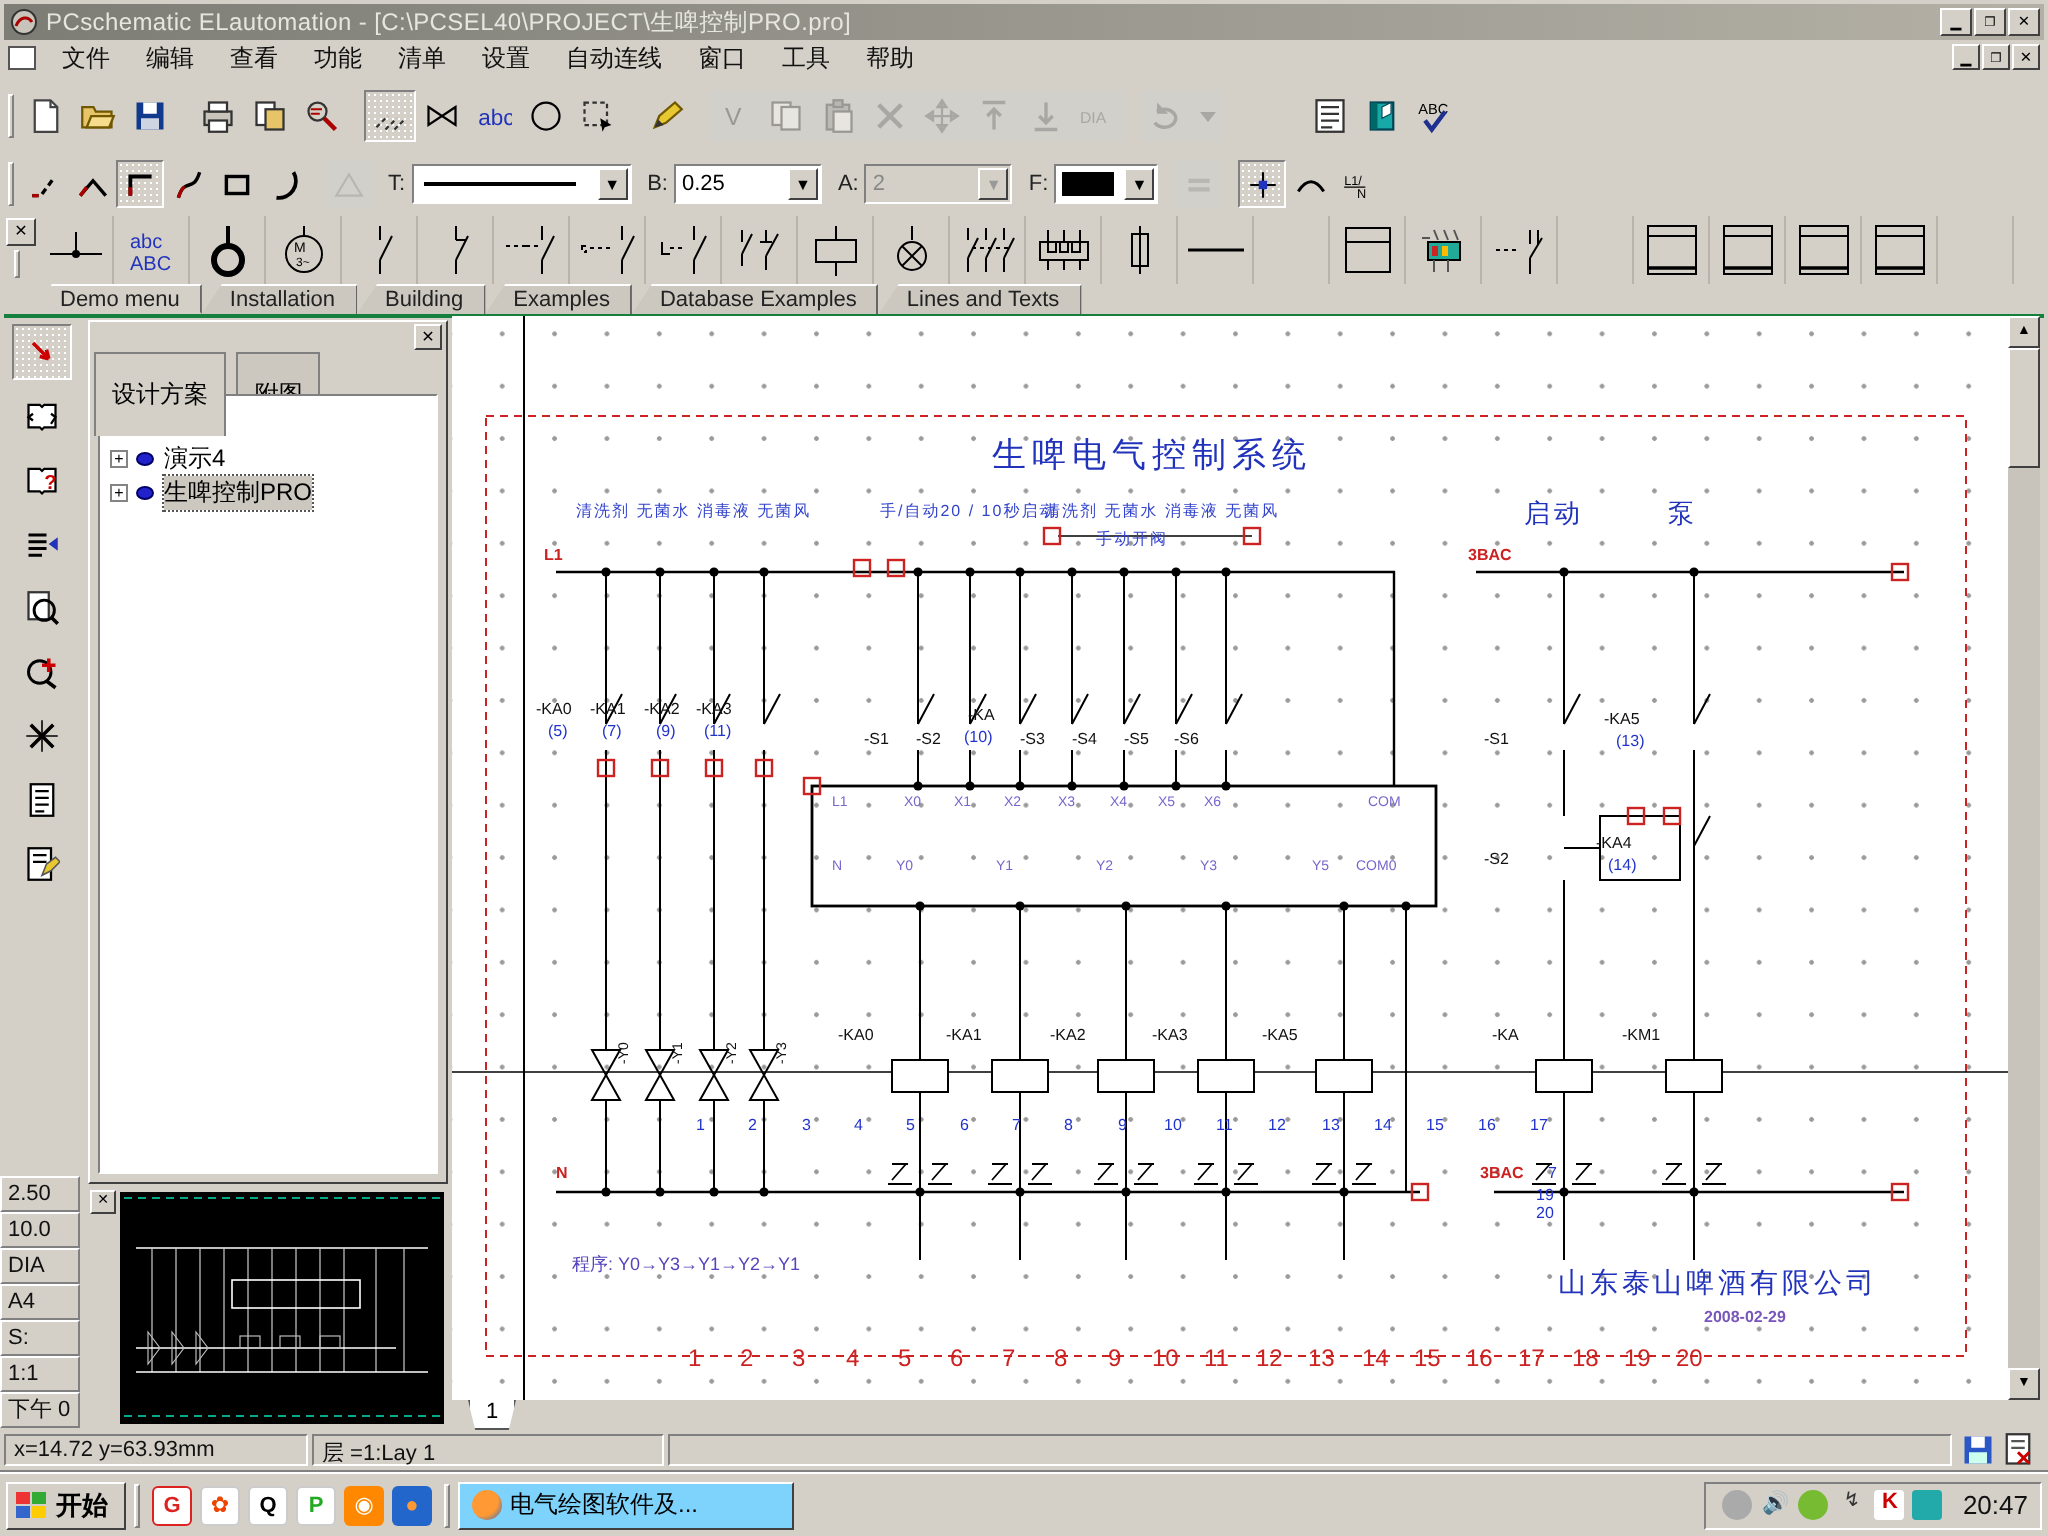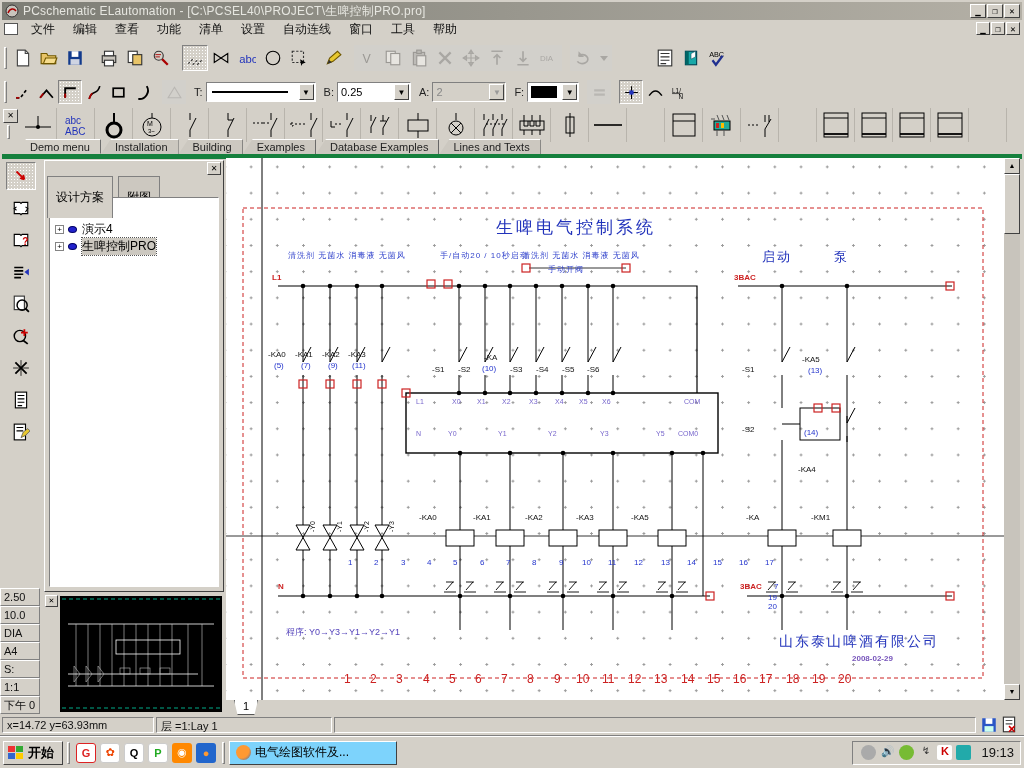--- a/index.html
+++ b/index.html
@@ -45,21 +45,21 @@
   .combo.dis { background:#d4d0c8; color:#888; }
 
   
   #symrow { left:2px; top:108px; width:1020px; height:36px; background:#d4d0c8; display:flex; }
   #symclose { width:15px; height:14px; margin:1px 1px; background:#d4d0c8; font-size:8px; text-align:center; line-height:12px; }
   .scell { width:38px; height:34px; border-right:1px solid #b8b4ac; display:flex; align-items:center; justify-content:center; background:#d4d0c8; }
   .scell svg { width:34px; height:28px; }
 
   
   #tabrow { left:2px; top:143px; width:1020px; height:16px; background:#d4d0c8; display:flex; align-items:flex-end;
-    border-bottom:5px solid #15803d; padding-left:14px; }
+    border-bottom:2px solid #15803d; padding-left:14px; }
   .stab { height:15px; padding:1px 10px 0 14px; font-size:11px; color:#222; position:relative;
     border-top:1px solid #fff; border-right:1px solid #666; background:#ccc8c0;
     clip-path:polygon(10px 0,100% 0,100% 100%,0 100%); }
   .stab.active { background:#d4d0c8; font-weight:normal; border-bottom:1px solid #d4d0c8; z-index:2; }
 
   
   #leftstrip { left:0; top:159px; width:42px; height:556px; background:#d4d0c8; }
   .lbtn { width:30px; height:28px; margin:3px auto 4px; display:flex; align-items:center; justify-content:center; }
   .lbtn.pressed { border:1px solid; border-color:#808080 #fff #fff #808080;
     background-image:radial-gradient(#fff 22%, transparent 23%); background-size:3px 3px; }
@@ -1060,21 +1060,21 @@
       <span class="st t-comp" style="left: 258px; top: 195px;">-KA</span>
       <span class="st t-ref" style="left: 256px; top: 206px;">(10)</span>
       <span class="st t-comp" style="left: 284px; top: 207px;">-S3</span>
       <span class="st t-comp" style="left: 310px; top: 207px;">-S4</span>
       <span class="st t-comp" style="left: 336px; top: 207px;">-S5</span>
       <span class="st t-comp" style="left: 361px; top: 207px;">-S6</span>
       <span class="st t-comp" style="left: 516px; top: 207px;">-S1</span>
       <span class="st t-comp" style="left: 576px; top: 197px;">-KA5</span>
       <span class="st t-ref" style="left: 582px; top: 208px;">(13)</span>
       <span class="st t-comp" style="left: 516px; top: 267px;">-S2</span>
-      <span class="st t-comp" style="left: 572px; top: 259px; margin-top: 48px;">-KA4</span>
+      <span class="st t-comp" style="left: 572px; top: 259px;">-KA4</span>
       <span class="st t-ref" style="left: 578px; top: 270px;">(14)</span>
       <span class="st t-plc" style="left: 190px; top: 240px;">L1</span>
       <span class="st t-plc" style="left: 226px; top: 240px;">X0</span>
       <span class="st t-plc" style="left: 251px; top: 240px;">X1</span>
       <span class="st t-plc" style="left: 276px; top: 240px;">X2</span>
       <span class="st t-plc" style="left: 303px; top: 240px;">X3</span>
       <span class="st t-plc" style="left: 329px; top: 240px;">X4</span>
       <span class="st t-plc" style="left: 353px; top: 240px;">X5</span>
       <span class="st t-plc" style="left: 376px; top: 240px;">X6</span>
       <span class="st t-plc" style="left: 458px; top: 240px;">COM</span>
@@ -1188,15 +1188,15 @@
     <span class="ticon" style="background:radial-gradient(circle at 35% 35%,#f93 55%,#26c)"></span>
     <span>电气绘图软件及...</span>
   </div>
   <div id="tray">
     <div class="tico" style="background:#aaa;border-radius:50%"></div>
     <div class="tico" style="background:#d4d0c8;color:#333;font-size:11px;text-align:center">🔊</div>
     <div class="tico" style="background:#7b3;border-radius:50%"></div>
     <div class="tico" style="background:#d4d0c8;color:#333;font-size:10px;text-align:center">↯</div>
     <div class="tico" style="background:#fff;color:#c00;font-weight:bold;font-size:11px;text-align:center">K</div>
     <div class="tico" style="background:#2aa"></div>
-    <span id="clock">19:13</span>
+    <span id="clock">20:47</span>
   </div>
 </div>
 
 </body></html>

